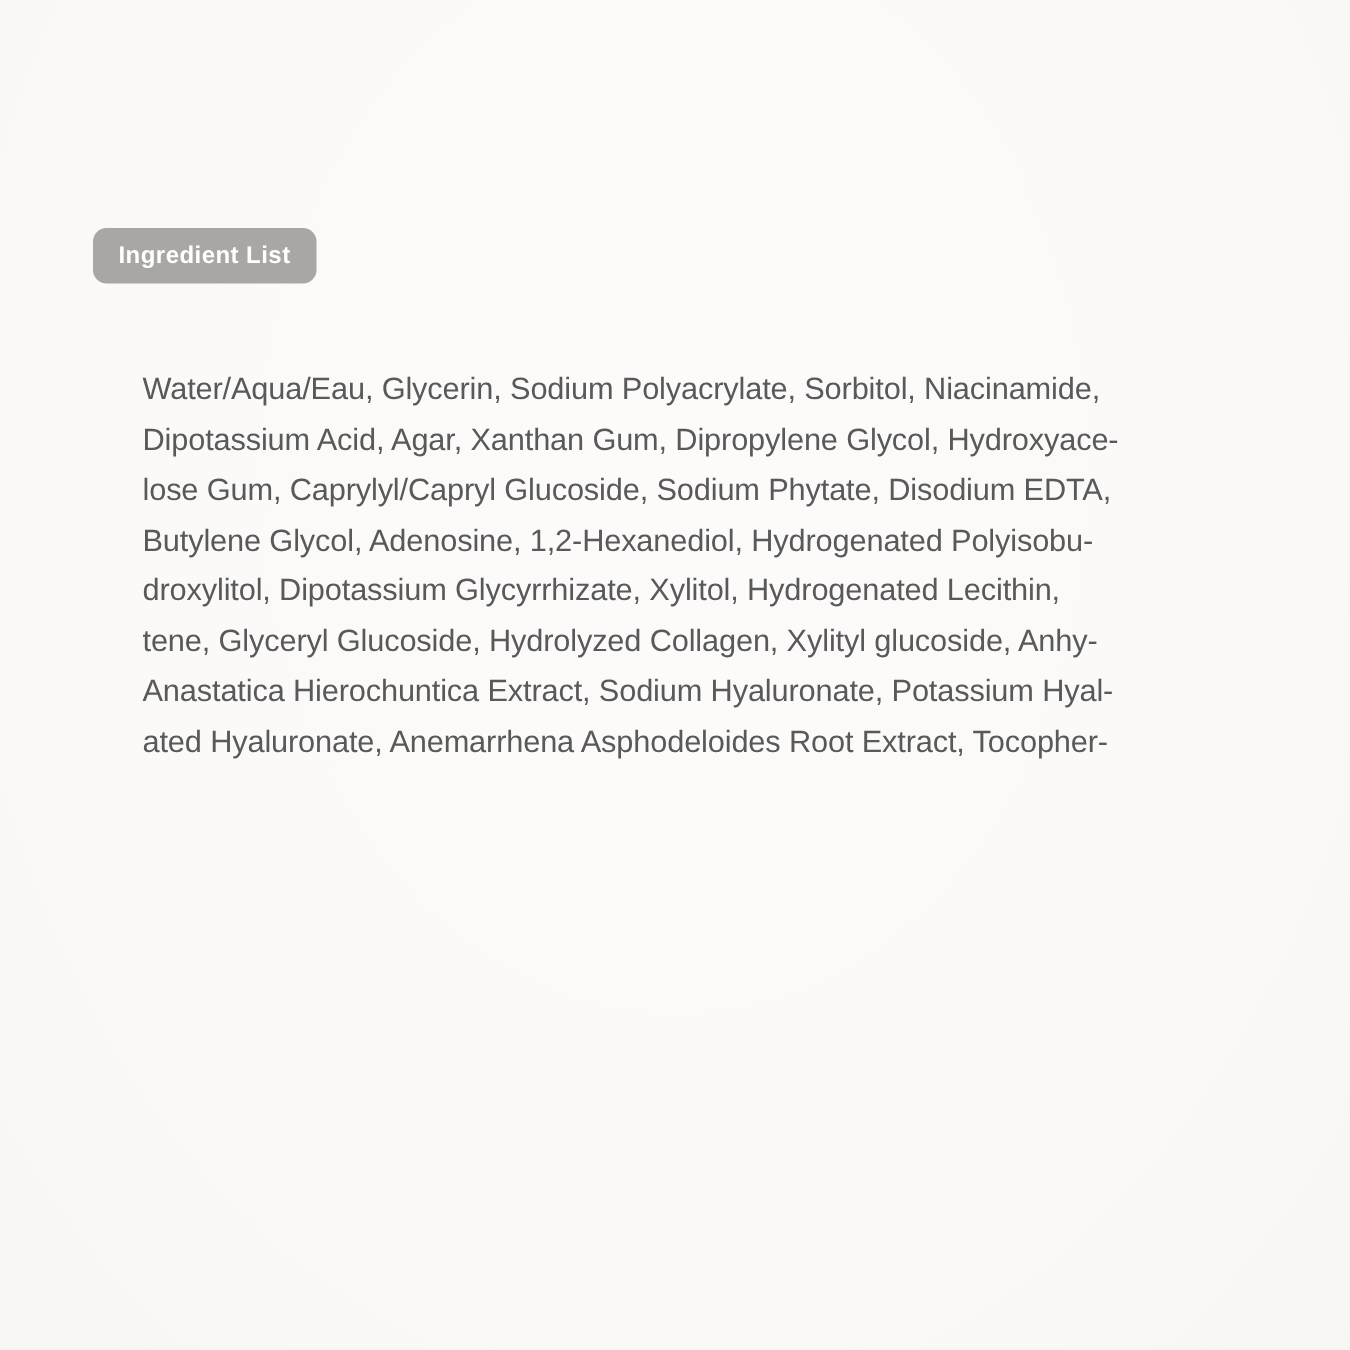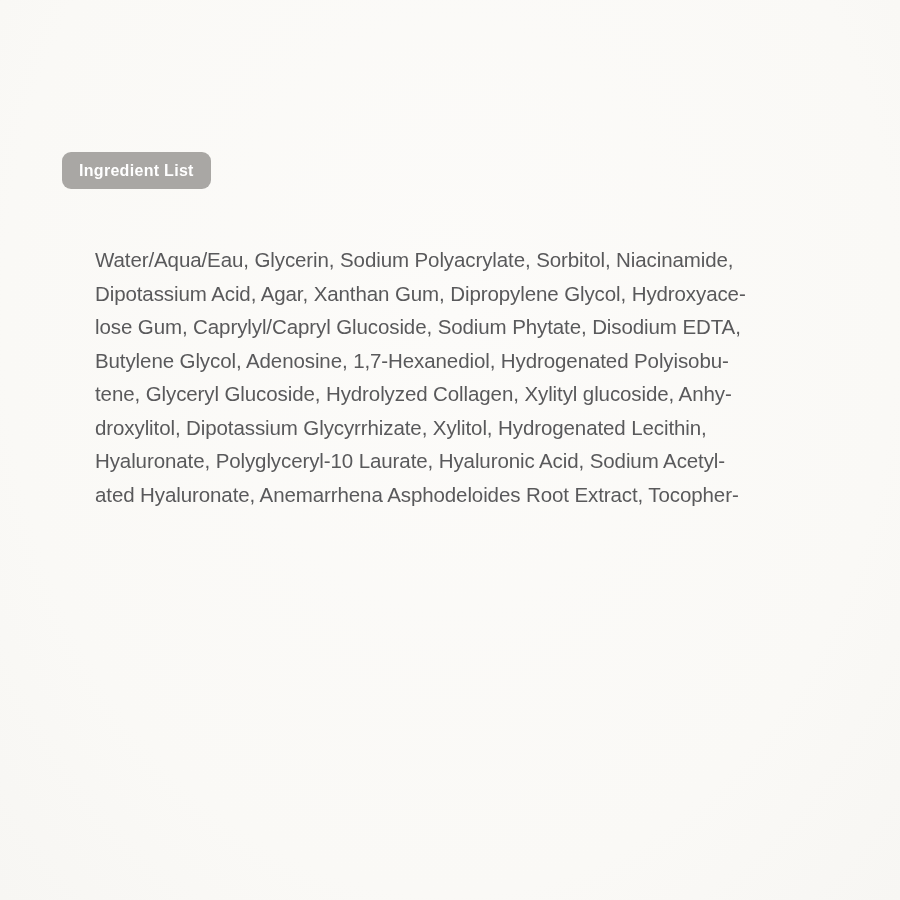--- a/index.html
+++ b/index.html
@@ -54,20 +54,20 @@
 <body>
 
 <div class="page">
 
   <div class="badge">Ingredient List</div>
 
   <div class="ingredients">
     <div class="ingredient-line">Water/Aqua/Eau, Glycerin, Sodium Polyacrylate, Sorbitol, Niacinamide,</div>
     <div class="ingredient-line">Dipotassium Acid, Agar, Xanthan Gum, Dipropylene Glycol, Hydroxyace-</div>
     <div class="ingredient-line">lose Gum, Caprylyl/Capryl Glucoside, Sodium Phytate, Disodium EDTA,</div>
-    <div class="ingredient-line">Butylene Glycol, Adenosine, 1,7-Hexanediol, Hydrogenated Polyisobu-</div>
+    <div class="ingredient-line">Butylene Glycol, Adenosine, 1,2-Hexanediol, Hydrogenated Polyisobu-</div>
+    <div class="ingredient-line">droxylitol, Dipotassium Glycyrrhizate, Xylitol, Hydrogenated Lecithin,</div>
     <div class="ingredient-line">tene, Glyceryl Glucoside, Hydrolyzed Collagen, Xylityl glucoside, Anhy-</div>
-    <div class="ingredient-line">droxylitol, Dipotassium Glycyrrhizate, Xylitol, Hydrogenated Lecithin,</div>
-    <div class="ingredient-line">Hyaluronate, Polyglyceryl-10 Laurate, Hyaluronic Acid, Sodium Acetyl-</div>
+    <div class="ingredient-line">Anastatica Hierochuntica Extract, Sodium Hyaluronate, Potassium Hyal-</div>
     <div class="ingredient-line">ated Hyaluronate, Anemarrhena Asphodeloides Root Extract, Tocopher-</div>
   </div>
 
 </div>
 
 </body></html>

